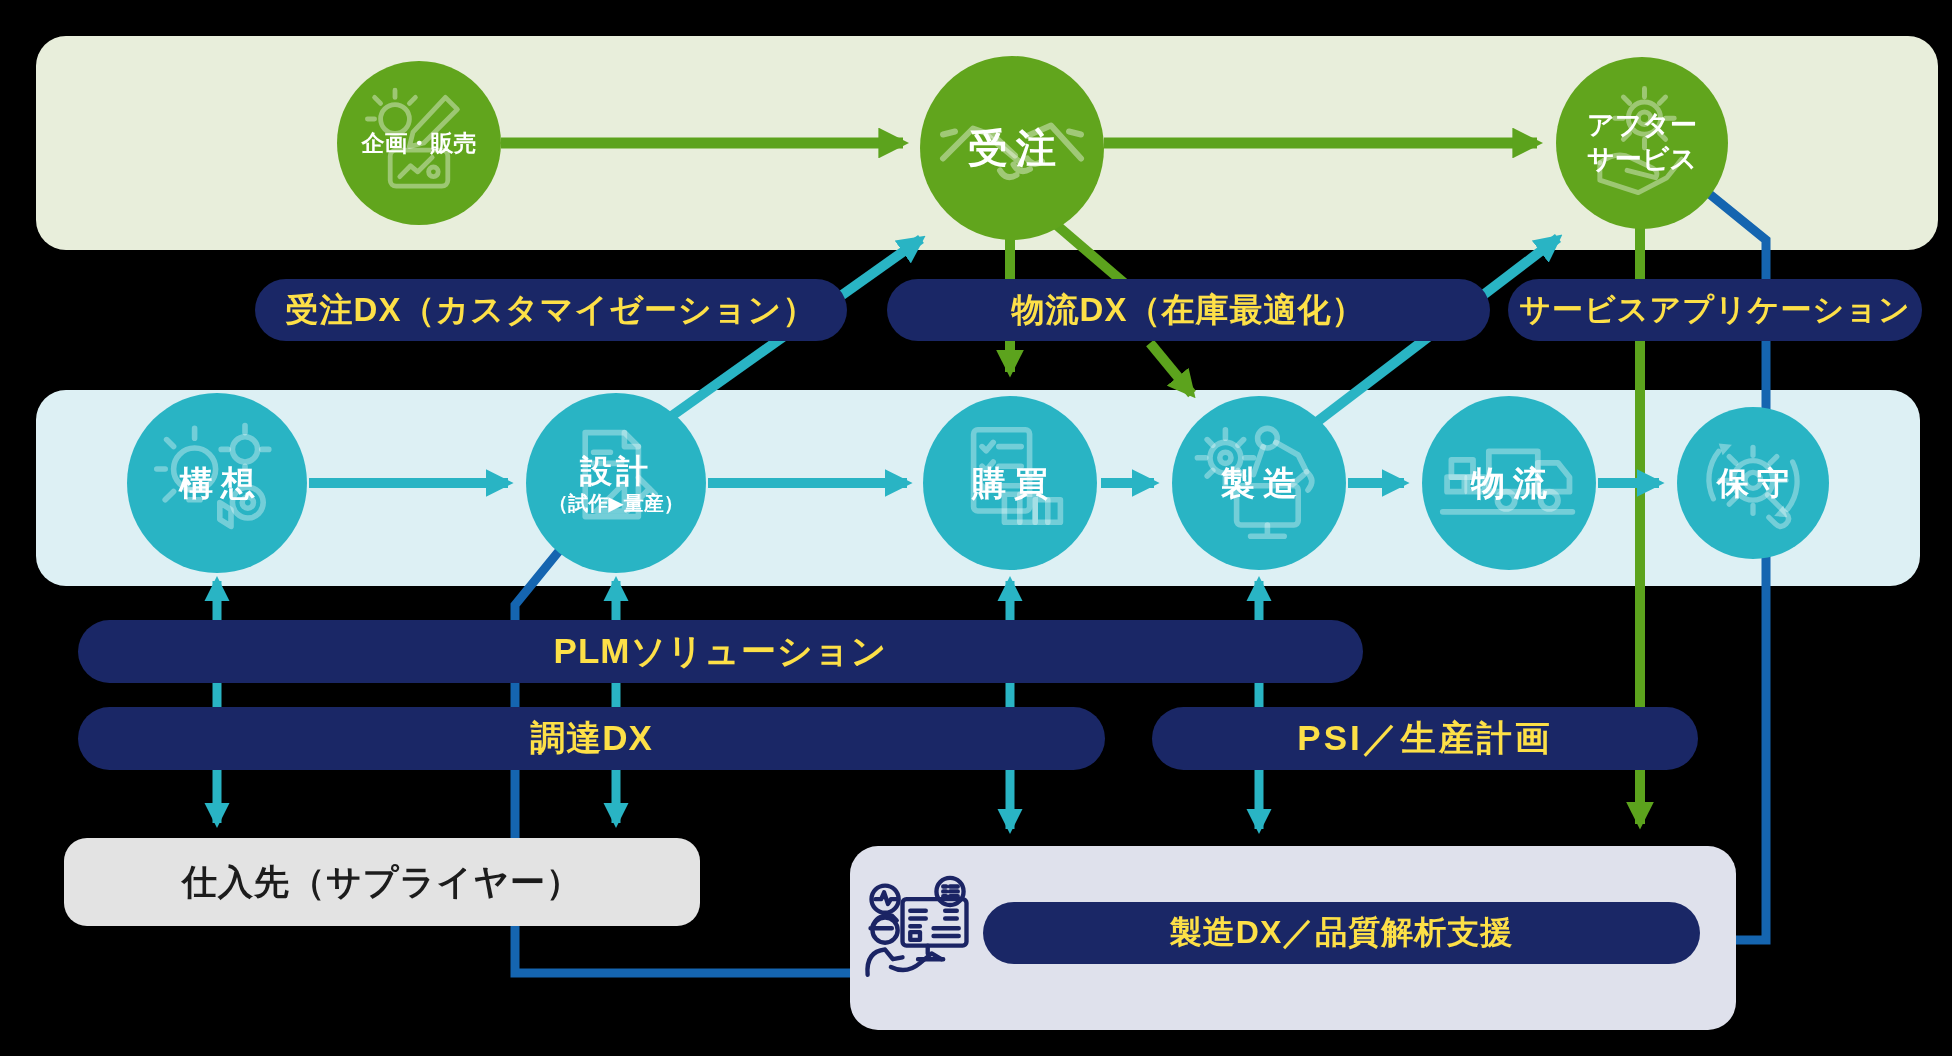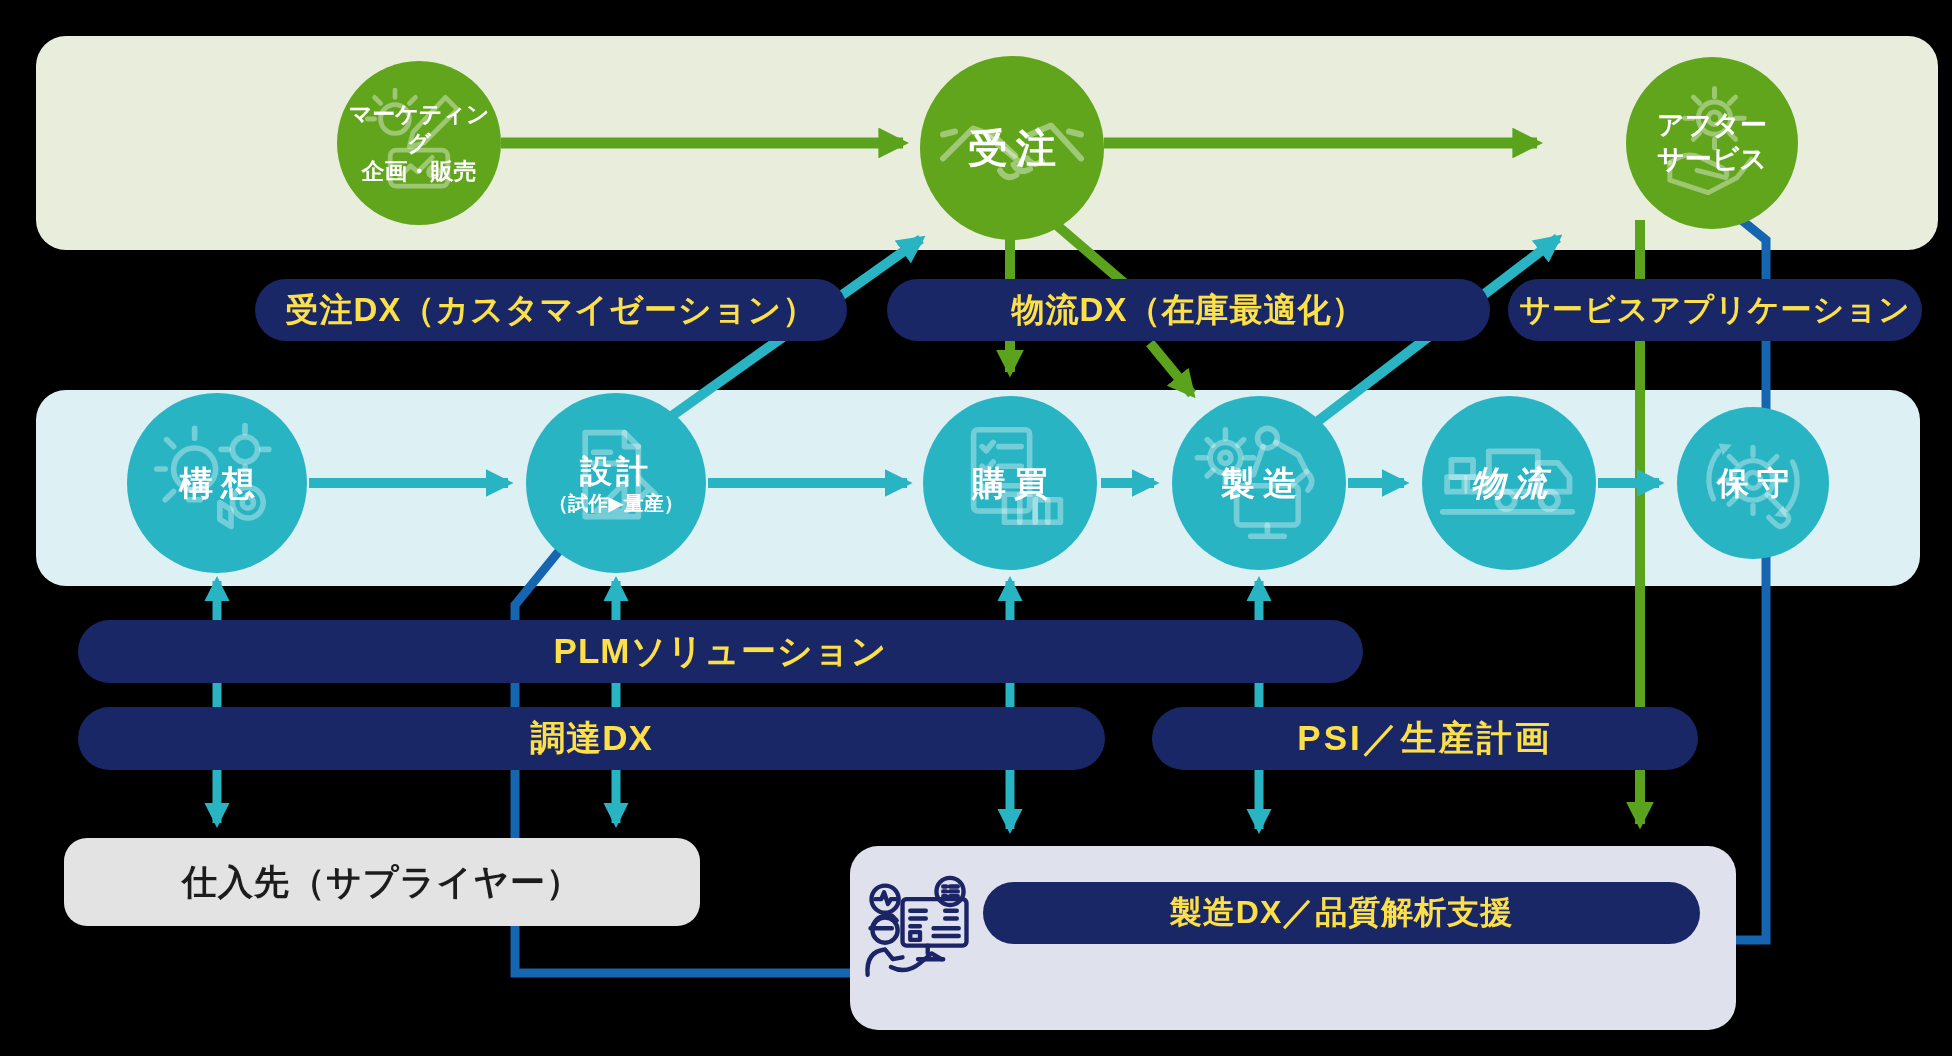--- a/index.html
+++ b/index.html
@@ -30,42 +30,42 @@
   #supplier-box{
     position:absolute;z-index:2;left:64px;top:838px;width:636px;height:88px;
     background:#e3e3e3;border-radius:23px;display:flex;align-items:center;justify-content:center;
     color:#1c1c1c;font-weight:bold;font-size:35px;letter-spacing:1px;
   }
   #analysis-box{
     position:absolute;z-index:2;left:850px;top:846px;width:886px;height:184px;
     background:#dfe1ec;border-radius:28px;
   }
   .pill.inner{left:983px;width:717px;height:62px;font-size:32px;}
-  #pill-mfg-dx{top:882px;}
+  #pill-mfg-dx{top:902px;}
   #pill-twin{top:938px;}
 
   .circle{
     position:absolute;z-index:3;border-radius:50%;
     display:flex;flex-direction:column;align-items:center;justify-content:center;
     color:#fff;font-weight:bold;text-align:center;line-height:1.25;
   }
   .circle.green{background:#61a51d;}
   .circle.teal{background:#29b4c4;}
   .circle svg.icn{position:absolute;left:50%;top:50%;transform:translate(-50%,-50%);}
   .circle .lbl{position:relative;z-index:1;}
 
   #c-marketing{left:337px;top:61px;width:164px;height:164px;font-size:23px;}
   #c-order{left:920px;top:56px;width:184px;height:184px;font-size:40px;letter-spacing:8px;text-indent:8px;}
-  #c-after{left:1626px;top:57px;width:172px;height:172px;font-size:27px;}
+  #c-after{left:1556px;top:57px;width:172px;height:172px;font-size:27px;}
   #c-concept{left:127px;top:393px;width:180px;height:180px;font-size:34px;letter-spacing:8px;text-indent:8px;}
   #c-design{left:526px;top:393px;width:180px;height:180px;font-size:32px;letter-spacing:4px;}
   #c-design .sub{font-size:20px;letter-spacing:0;text-indent:0;display:block;}
   #c-purchase{left:923px;top:396px;width:174px;height:174px;font-size:34px;letter-spacing:8px;text-indent:8px;}
   #c-mfg{left:1172px;top:396px;width:174px;height:174px;font-size:34px;letter-spacing:8px;text-indent:8px;}
-  #c-logi{left:1422px;top:396px;width:174px;height:174px;font-size:34px;letter-spacing:8px;text-indent:8px;font-style:italic;}
+  #c-logi{left:1422px;top:396px;width:174px;height:174px;font-size:34px;letter-spacing:8px;text-indent:8px;}
   #c-maint{left:1677px;top:407px;width:152px;height:152px;font-size:32px;letter-spacing:8px;text-indent:8px;}
 
   #worker-icon{position:absolute;z-index:3;left:856px;top:874px;}
 </style>
 </head>
 <body>
 
 <div id="stage">
 
   <div class="band" id="band-top"></div>
@@ -148,21 +148,20 @@
 
   <div class="circle green" id="c-marketing">
     <svg class="icn" width="120" height="120" viewBox="0 0 100 100" fill="none" stroke="rgba(255,255,255,.38)" stroke-width="4" stroke-linecap="round" stroke-linejoin="round">
       <circle cx="30" cy="30" r="12"></circle>
       <path d="M30,12 v-6 M13,30 h-6 M18,17 l-5,-5 M42,17 l5,-5"></path>
       <path d="M72,12 l10,10 -28,28 -12,3 3,-12 z"></path>
       <rect x="26" y="56" width="48" height="30" rx="5"></rect>
       <path d="M34,78 l9,-9 6,5 12,-12"></path>
       <circle cx="62" cy="74" r="4"></circle>
     </svg>
-    <span class="lbl">マーケティング</span>
     <span class="lbl">企画・販売</span>
   </div>
 
   <div class="circle green" id="c-order">
     <svg class="icn" width="150" height="110" viewBox="0 0 100 66" fill="none" stroke="rgba(255,255,255,.4)" stroke-width="4" stroke-linecap="round" stroke-linejoin="round">
       <path d="M4,40 L24,20 l14,5 14,13"></path>
       <path d="M96,40 L76,18 l-16,7"></path>
       <path d="M34,25 l22,18"></path>
       <path d="M42,48 q4,7 11,3 M51,44 q4,7 11,3 M60,40 q4,6 10,2"></path>
       <path d="M4,24 l8,-2 M88,22 l8,2"></path>

